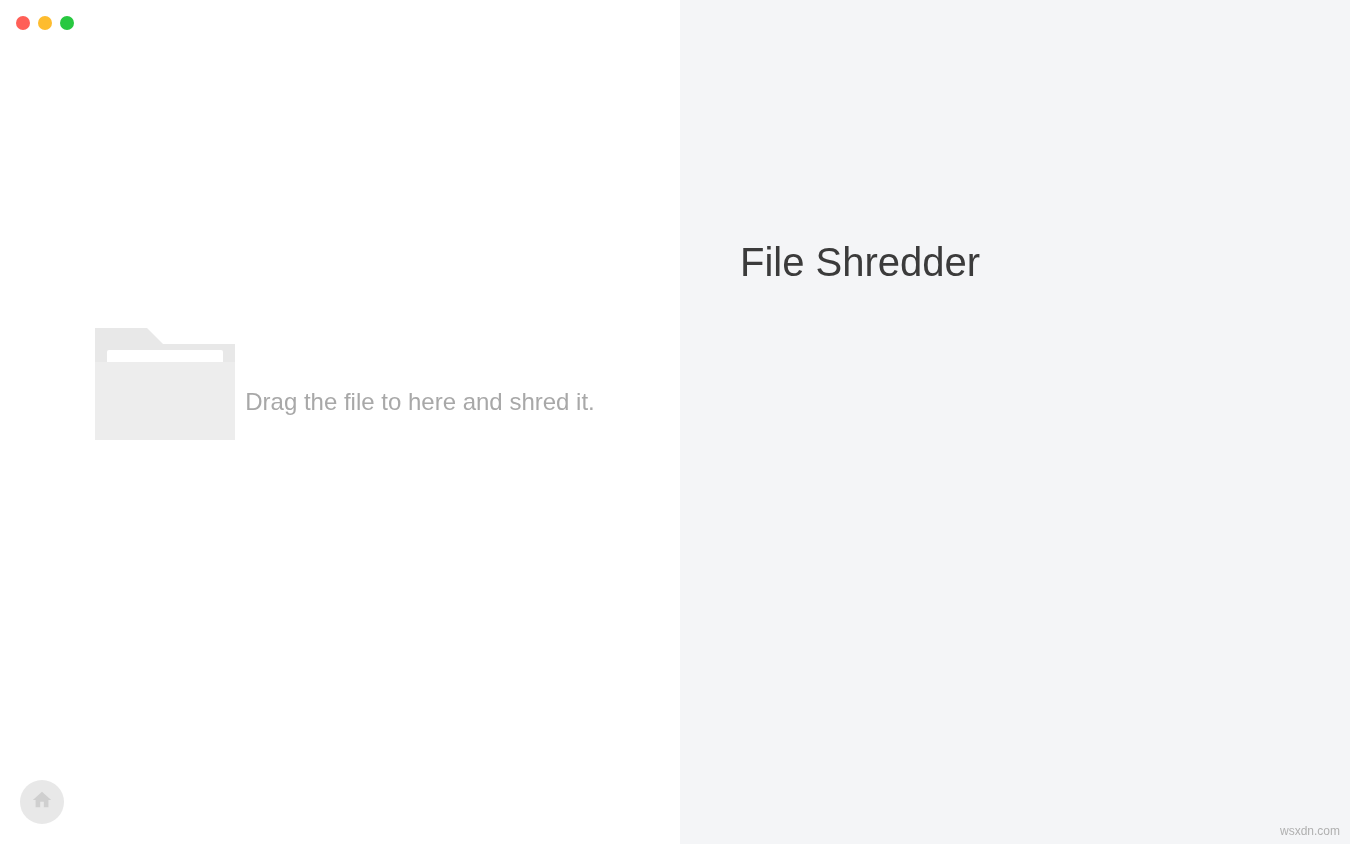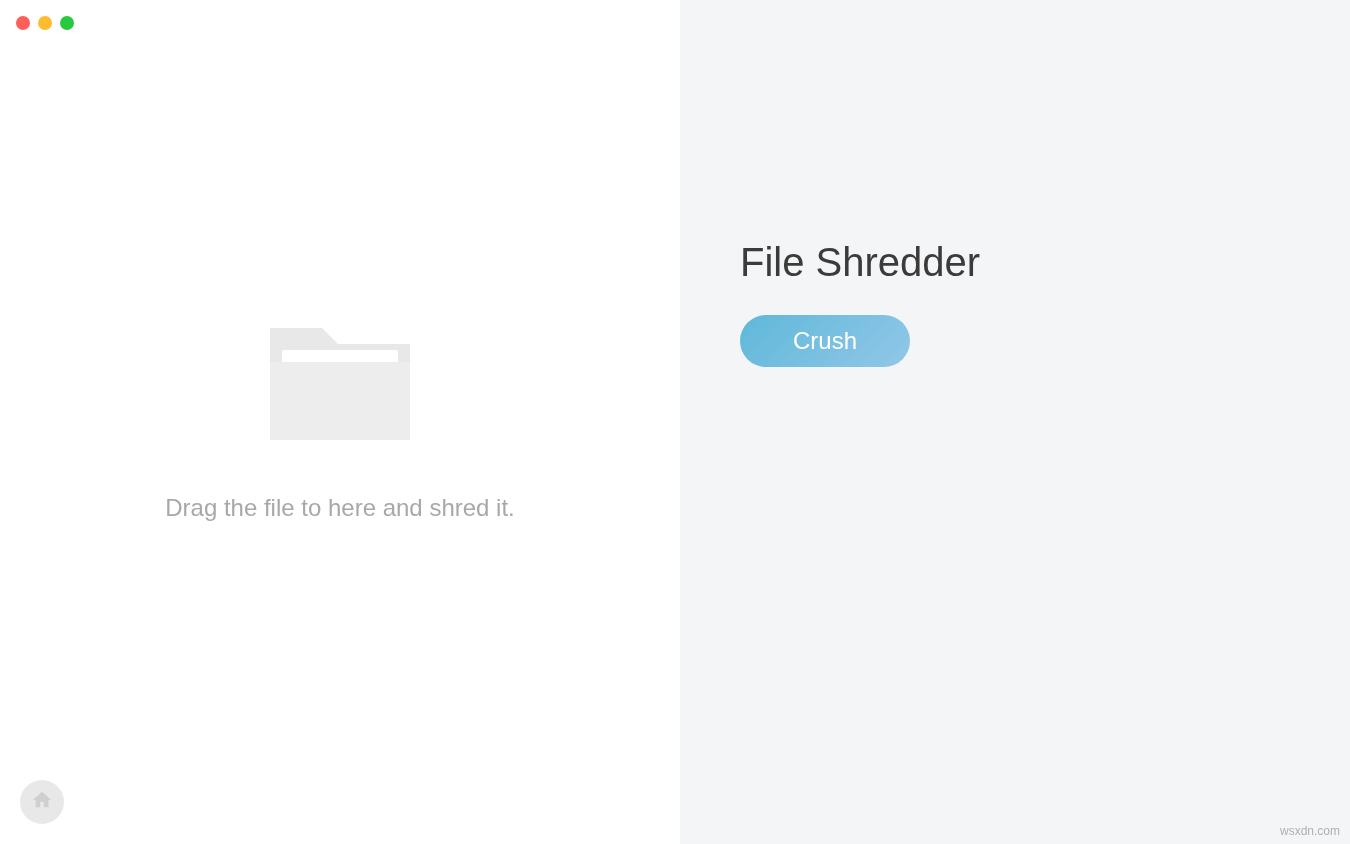--- a/index.html
+++ b/index.html
@@ -46,21 +46,20 @@
       width: 14px;
       height: 14px;
       border-radius: 50%;
     }
     .tl-close { background: #ff5f57; }
     .tl-min { background: #febc2e; }
     .tl-max { background: #28c840; }
     .dropzone {
       margin-top: 310px;
       display: flex;
-      flex-direction: column;
       align-items: center;
     }
     .folder-icon svg {
       width: 160px;
       height: 140px;
     }
     .drop-text {
       margin-top: 40px;
       font-size: 24px;
       color: #a8a8a8;
@@ -148,20 +147,17 @@
         <svg viewBox="0 0 24 24">
           <path d="M12 3 L2 12 H5 V20 H10 V14 H14 V20 H19 V12 H22 Z"></path>
         </svg>
       </span>
     </div>
 
   </div>
 
   <div class="right-pane">
     <h1 class="title">File Shredder</h1>
-    <button class="crush-button">
-      <span>Crush</span>
-    </button>
   </div>
 
   <div class="watermark">wsxdn.com</div>
 
 </div>
 
 </body></html>

